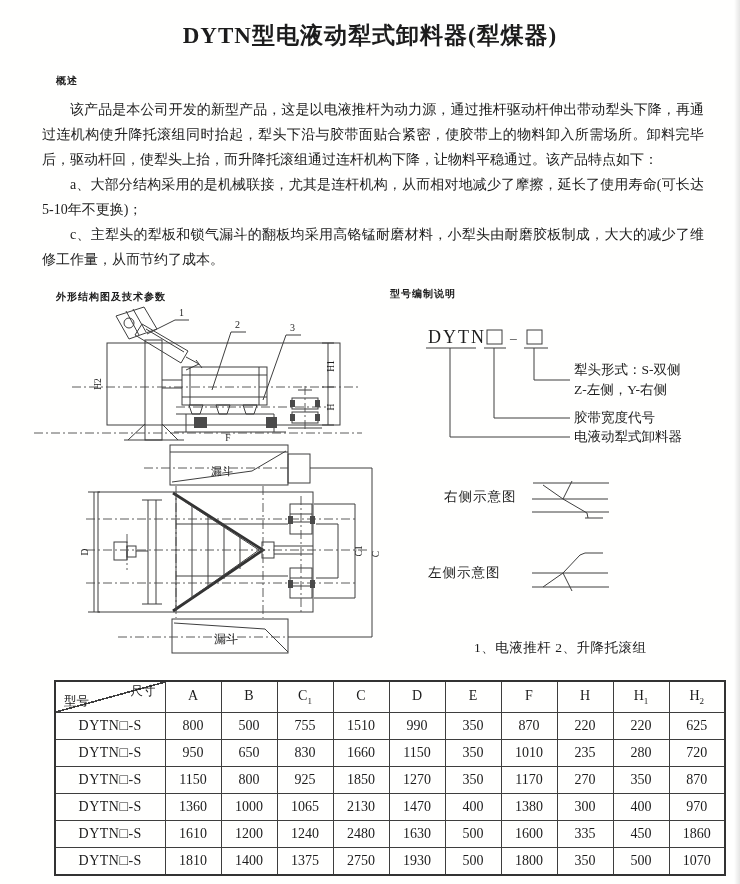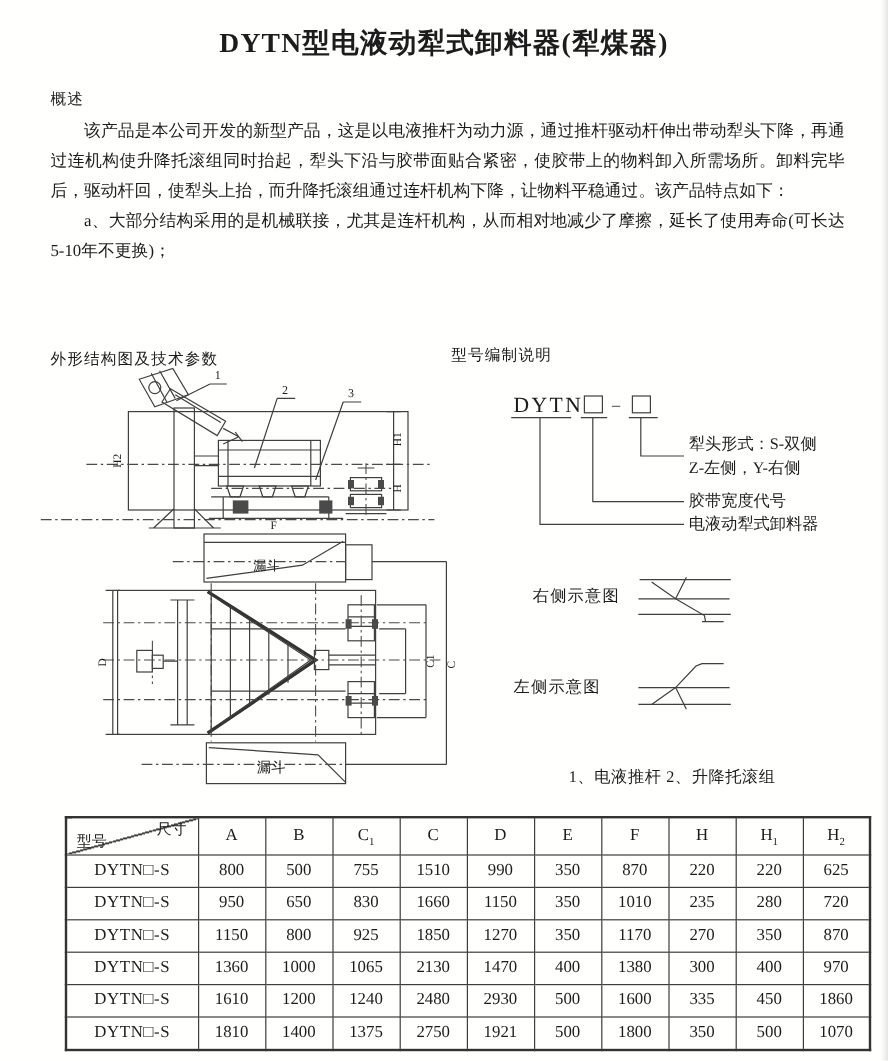--- a/index.html
+++ b/index.html
@@ -12,21 +12,21 @@
     content:""; position:absolute; right:0; top:0; width:6px; height:100%;
     background:linear-gradient(to right, rgba(0,0,0,0), rgba(0,0,0,.10));
     pointer-events:none;
   }
   .title{
     position:absolute; left:0; top:20px; width:100%;
     text-align:center; font-size:23px; font-weight:bold; letter-spacing:1px;
   }
   .h-sans{
     position:absolute; font-family:"Liberation Sans","DejaVu Sans",sans-serif;
-    font-weight:normal; font-size:13px; letter-spacing:1px;
+    font-weight:bold; font-size:10px; letter-spacing:1px;margin-left:14px;
   }
   .overview-head{left:42px; top:74px;}
   .fig-head{left:42px; top:290px;}
   .model-head{left:376px; top:287px;}
   .paras{
     position:absolute; left:42px; top:97px; width:662px;
     font-size:14px; line-height:25px; text-align:justify;
   }
   .paras p{margin:0; text-indent:2em;}
   svg{position:absolute; overflow:visible;}
@@ -71,20 +71,21 @@
 
 <div class="page">
 
   <div class="title">DYTN型电液动犁式卸料器(犁煤器)</div>
 
   <div class="h-sans overview-head">概述</div>
 
   <div class="paras">
     <p>该产品是本公司开发的新型产品，这是以电液推杆为动力源，通过推杆驱动杆伸出带动犁头下降，再通过连机构使升降托滚组同时抬起，犁头下沿与胶带面贴合紧密，使胶带上的物料卸入所需场所。卸料完毕后，驱动杆回，使犁头上抬，而升降托滚组通过连杆机构下降，让物料平稳通过。该产品特点如下：</p>
     <p>a、大部分结构采用的是机械联接，尤其是连杆机构，从而相对地减少了摩擦，延长了使用寿命(可长达5-10年不更换)；</p>
+    <p>c、主犁头的犁板和锁气漏斗的翻板均采用高铬锰耐磨材料，小犁头由耐磨胶板制成，大大的减少了维修工作量，从而节约了成本。</p>
   </div>
 
   <div class="h-sans fig-head">外形结构图及技术参数</div>
   <div class="h-sans model-head">型号编制说明</div>
 
   <svg style="left:26px; top:302px;" width="368" height="372" viewBox="0 0 368 372">
 
     <rect class="ln" x="81" y="41" width="233" height="82"></rect>
     <path class="dd" d="M46 85 H334"></path>
     <path class="dd" d="M150 105 H302"></path>
@@ -287,34 +288,34 @@
         <td>300</td>
         <td>400</td>
         <td>970</td>
       </tr>
       <tr>
         <td class="model">DYTN□-S</td>
         <td>1610</td>
         <td>1200</td>
         <td>1240</td>
         <td>2480</td>
-        <td>2930</td>
+        <td>1630</td>
         <td>500</td>
         <td>1600</td>
         <td>335</td>
         <td>450</td>
         <td>1860</td>
       </tr>
       <tr>
         <td class="model">DYTN□-S</td>
         <td>1810</td>
         <td>1400</td>
         <td>1375</td>
         <td>2750</td>
-        <td>1921</td>
+        <td>1930</td>
         <td>500</td>
         <td>1800</td>
         <td>350</td>
         <td>500</td>
         <td>1070</td>
       </tr>
     </tbody>
   </table>
 
 </div>

